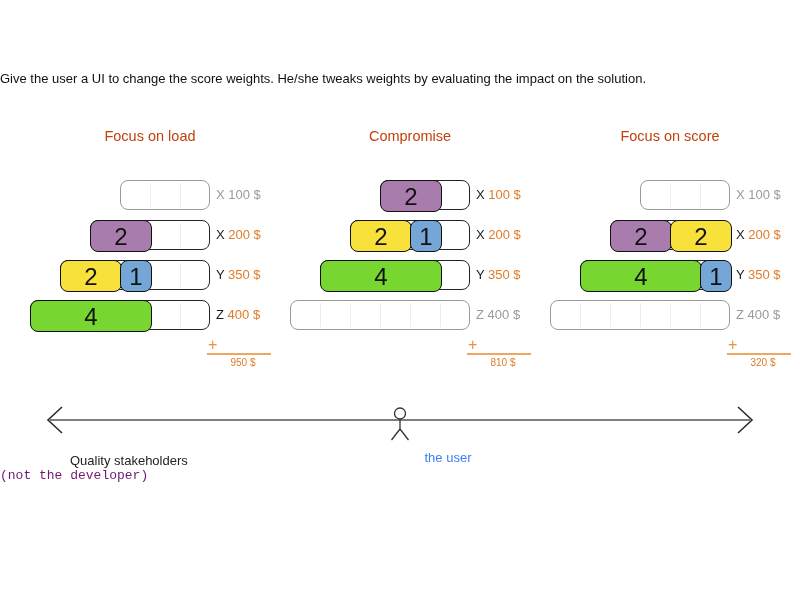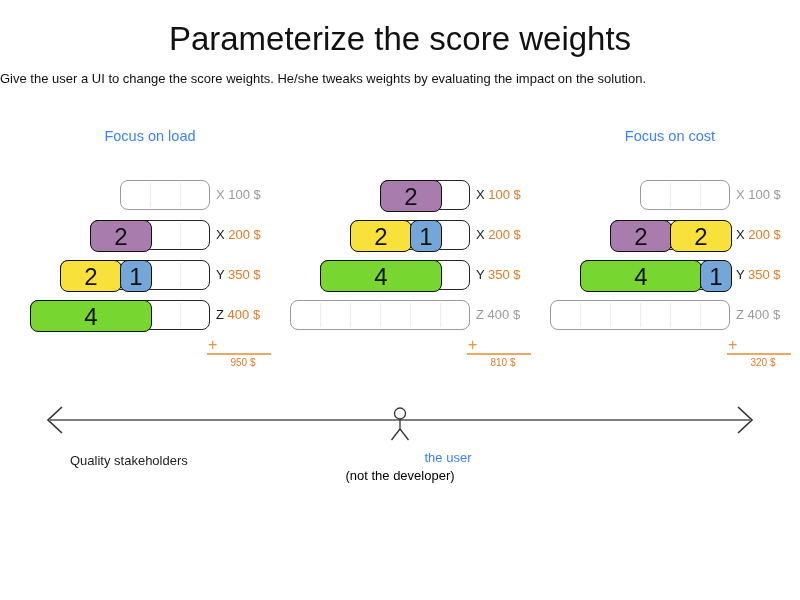--- a/index.html
+++ b/index.html
@@ -7,21 +7,21 @@
     position:relative; width:800px; height:600px; background:#ffffff;
     font-family:"Liberation Sans", sans-serif; overflow:hidden;
   }
   .title { position:absolute; top:20px; left:0; width:800px; text-align:center;
            font-size:33px; color:#111; letter-spacing:0; }
   .subtitle { position:absolute; top:71px; left:0; width:800px; text-align:left;
               font-size:13px; color:#111; }
 
   .panel { position:absolute; top:120px; width:262px; height:275px; }
   .panel-title { position:absolute; top:8px; left:0; width:240px; text-align:center;
-                 font-size:14.5px; color:#3b82f6; }
+                 font-size:14.5px; color:#c2410c; }
   .row { position:absolute; left:0; width:262px; height:30px; }
   .box { position:absolute; top:0; height:30px; background:#fff; border-radius:8px;
          box-sizing:border-box; }
   .box.active   { border:1px solid #242424; }
   .box.inactive { border:1px solid #9a9a9a; }
   .divider { position:absolute; top:2px; bottom:2px; width:1px; background:#ececec; }
   .block { position:absolute; top:-1px; height:32px; box-sizing:border-box;
            border:1.5px solid #111; border-radius:8px;
            display:flex; align-items:center; justify-content:center; }
   .block-num { font-size:24px; color:#111; line-height:1; padding-top:1px; }
@@ -35,29 +35,28 @@
   .plus { color:#e8923f; font-size:16px; line-height:14px; margin-left:1px; }
   .sum-line { border-top:2px solid #eda763; margin-top:1px; width:64px; }
   .sum-value { color:#dd7c28; font-size:10px; text-align:center; padding-left:8px;
                margin-top:2px; white-space:nowrap; }
 
   .axis-svg { position:absolute; top:395px; left:0; }
   .axis-label-left  { position:absolute; left:70px;  top:430px; font-size:13px; color:#222;margin-top:23px; }
   .axis-label-right { position:absolute; right:70px; top:430px; font-size:13px; color:#222; }
   .user-line1 { position:absolute; top:450px; left:0; width:800px; text-align:center;
                 font-size:13px; color:#3b82f6;padding-left:48px; }
-  .user-line2 { position:absolute; top:468px; left:0; width:800px; text-align:center;
-                font-size:13px; color:#000000; }
+  .user-line2 { position:absolute; top:468px; left:0; width:800px; text-align:left;
+                font-size:13px; color:#701a75;font-family:Liberation Mono, monospace; }
 </style>
 </head>
 <body>
 
 <div class="stage">
 
-  <div class="title">Parameterize the score weights</div>
   <div class="subtitle">Give the user a UI to change the score weights. He/she tweaks weights by evaluating the impact on the solution.</div>
 
   <div id="panels">
       <div class="panel" style="left: 30px;">
         <div class="panel-title">Focus on load</div>
         <div class="row" style="top: 60px;">
           <div class="box inactive" style="width: 90px; left: 90px;">
             <div class="divider" style="left: 29px;"></div>
             <div class="divider" style="left: 59px;"></div>
           </div>
@@ -102,20 +101,21 @@
           </div>
           <div class="row-label lab-active"><span class="lab-letter">Z</span> <span class="lab-price">400 $</span></div>
         </div>
         <div class="sum">
           <div class="plus">+</div>
           <div class="sum-line"></div>
           <div class="sum-value">950 $</div>
         </div>
       </div>
       <div class="panel" style="left: 290px;">
+        <div class="panel-title">Compromise</div>
         <div class="row" style="top: 60px;">
           <div class="box active" style="width: 90px; left: 90px;">
             <div class="divider" style="left: 29px;"></div>
             <div class="divider" style="left: 59px;"></div>
             <div class="block" style="left: -1px; width: 62px; background: rgb(168, 124, 173);">
               <span class="block-num">2</span>
             </div>
           </div>
           <div class="row-label lab-active"><span class="lab-letter">X</span> <span class="lab-price">100 $</span></div>
         </div>
@@ -155,21 +155,21 @@
           </div>
           <div class="row-label lab-inactive"><span class="lab-letter">Z</span> <span class="lab-price">400 $</span></div>
         </div>
         <div class="sum">
           <div class="plus">+</div>
           <div class="sum-line"></div>
           <div class="sum-value">810 $</div>
         </div>
       </div>
       <div class="panel" style="left: 550px;">
-        <div class="panel-title">Focus on cost</div>
+        <div class="panel-title">Focus on score</div>
         <div class="row" style="top: 60px;">
           <div class="box inactive" style="width: 90px; left: 90px;">
             <div class="divider" style="left: 29px;"></div>
             <div class="divider" style="left: 59px;"></div>
           </div>
           <div class="row-label lab-inactive"><span class="lab-letter">X</span> <span class="lab-price">100 $</span></div>
         </div>
         <div class="row" style="top: 100px;">
           <div class="box active" style="width: 120px; left: 60px;">
             <div class="divider" style="left: 29px;"></div>

